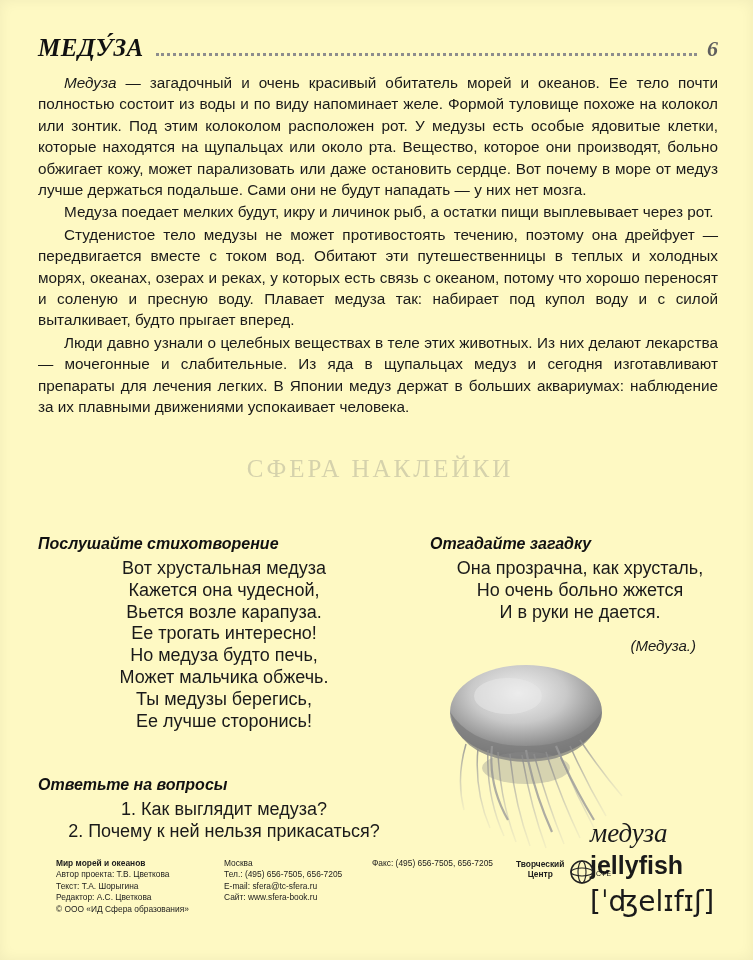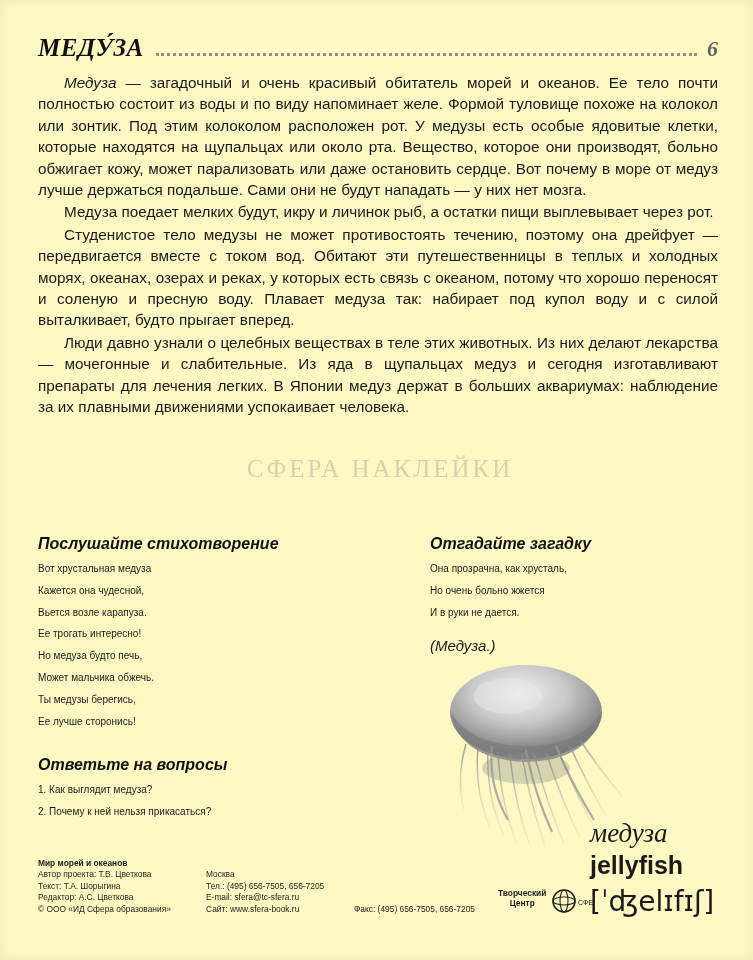--- a/index.html
+++ b/index.html
@@ -112,32 +112,33 @@
     width: 300px;
   }
   .sub-head {
     font-weight: bold;
     font-style: italic;
     font-size: 16px;
     margin-bottom: 5px;
     color: #111;
   }
   .poem-line, .riddle-line, .question-line {
-    font-size: 10px;
+    font-size: 18px;
     line-height: 21.8px;
+    text-align: center;
   }
   .riddle-answer {
     font-style: italic;
     font-size: 15px;
     margin-top: 14px;
-    text-align: left;
+    text-align: right;
     padding-right: 34px;
   }
   .questions {
-    margin-top: 24px;
+    margin-top: 44px;
   }
   
   .jelly-wrap {
     position: absolute;
     left: 430px;
     top: 650px;
     width: 270px;
     height: 230px;
   }
   .jelly-svg { display:block; }
@@ -164,28 +165,28 @@
   }
   .word-ipa {
     font-family: "DejaVu Sans", sans-serif;
     font-size: 28px;
     line-height: 26px;
     margin-top: 9px;
   }
   
   .footer {
     position: absolute;
-    left: 38px;
+    left: 56px;
     top: 858px;
     width: 690px;
     font-size: 8.4px;
     line-height: 11.4px;
     color: #1c1c1c;
     display: flex;
-    align-items: flex-end;
+    align-items: flex-start;
   }
   .footer .col {
     white-space: nowrap;
   }
   .footer .f1 { width: 168px; }
   .footer .f2 { width: 148px; }
   .footer .f3 { width: 140px; }
   .footer-logo {
     display: flex;
     align-items: flex-start;

